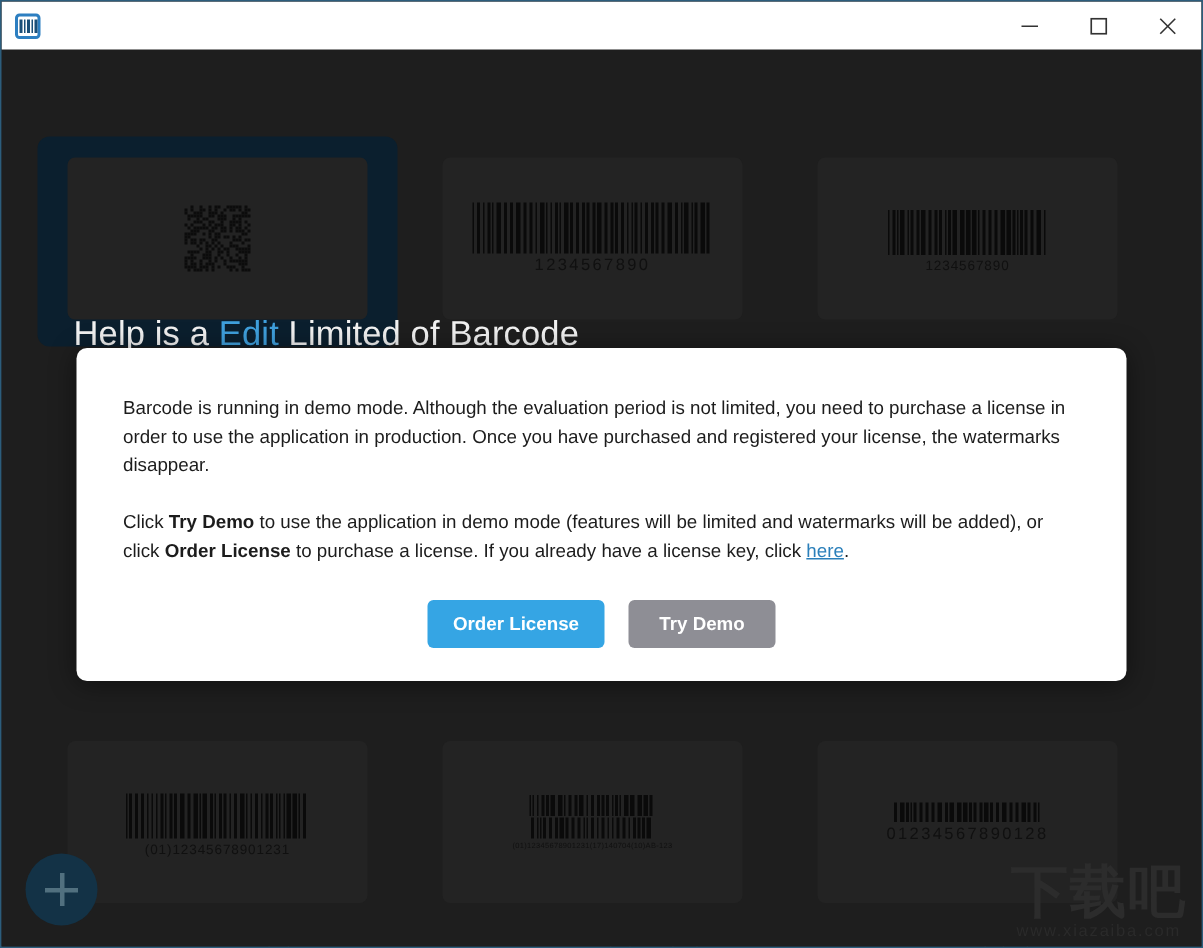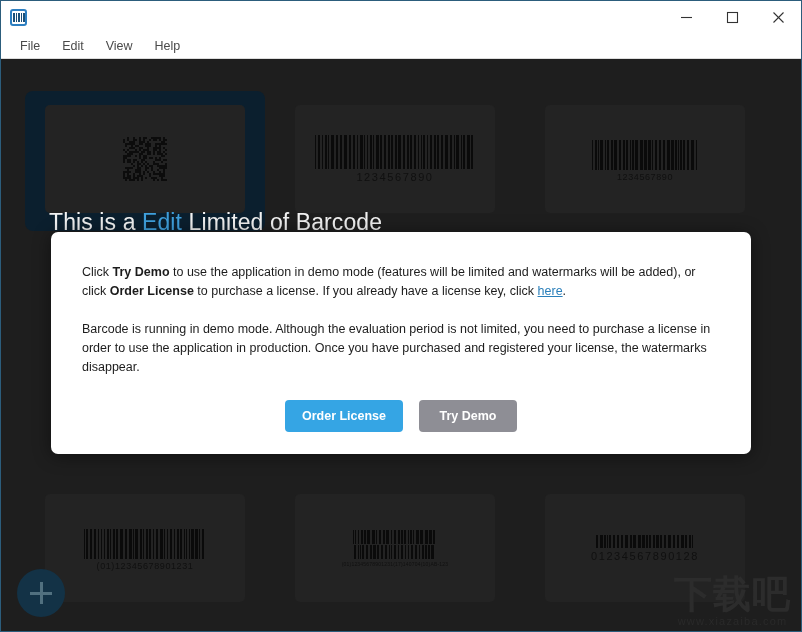--- a/index.html
+++ b/index.html
@@ -262,26 +262,20 @@
       </div>
       <div class="winbtn">
         <svg width="13" height="13" viewBox="0 0 13 13">
             <line x1="1.5" y1="1.5" x2="11.5" y2="11.5" stroke="#333" stroke-width="1.1"></line>
             <line x1="11.5" y1="1.5" x2="1.5" y2="11.5" stroke="#333" stroke-width="1.1"></line>
           </svg>
       </div>
     </div>
   </div>
 
-  <div class="menubar">
-    <div class="menuitem">File</div>
-    <div class="menuitem">Edit</div>
-    <div class="menuitem">View</div>
-    <div class="menuitem">Help</div>
-  </div>
 
   <div class="content">
 
     <div class="grid-row row-top">
 
       <div class="card selected">
         <div class="card-outer">
           <div class="card-thumb">
             <div class="matrix" id="mx1" style="grid-template-columns: repeat(22, 2px); grid-auto-rows: 2px;">
                 <i style="background:transparent"></i>
@@ -1017,38 +1011,38 @@
               </div>
             <div class="bc-text">01234567890128</div>
           </div>
         </div>
         <div class="card-label">DataBar Limited</div>
       </div>
 
     </div>
 
     <div class="demo-banner">
-      <span>This is a </span><span class="hl">Edit</span><span> Limited of Barcode</span>
+      <span>Help is a </span><span class="hl">Edit</span><span> Limited of Barcode</span>
     </div>
 
     <div class="fab">
       <span class="plus"></span>
     </div>
 
     <div class="watermark">
       <div class="wm-cn">下载吧</div>
       <div class="wm-url">www.xiazaiba.com</div>
     </div>
 
     <div class="modal">
       <div class="modal-body">
+        <p class="modal-p">Barcode is running in demo mode. Although the evaluation period is not limited, you need to purchase a license in order to use the application in production. Once you have purchased and registered your license, the watermarks disappear.</p>
         <p class="modal-p">
           <span>Click </span><b>Try Demo</b><span> to use the application in demo mode (features will be limited and watermarks will be added), or click </span><b>Order License</b><span> to purchase a license. If you already have a license key, click </span><a href="#">here</a><span>.</span>
         </p>
-        <p class="modal-p">Barcode is running in demo mode. Although the evaluation period is not limited, you need to purchase a license in order to use the application in production. Once you have purchased and registered your license, the watermarks disappear.</p>
       </div>
       <div class="modal-actions">
         <button class="btn btn-primary">Order License</button>
         <button class="btn btn-secondary">Try Demo</button>
       </div>
     </div>
 
   </div>
 </div>
 

